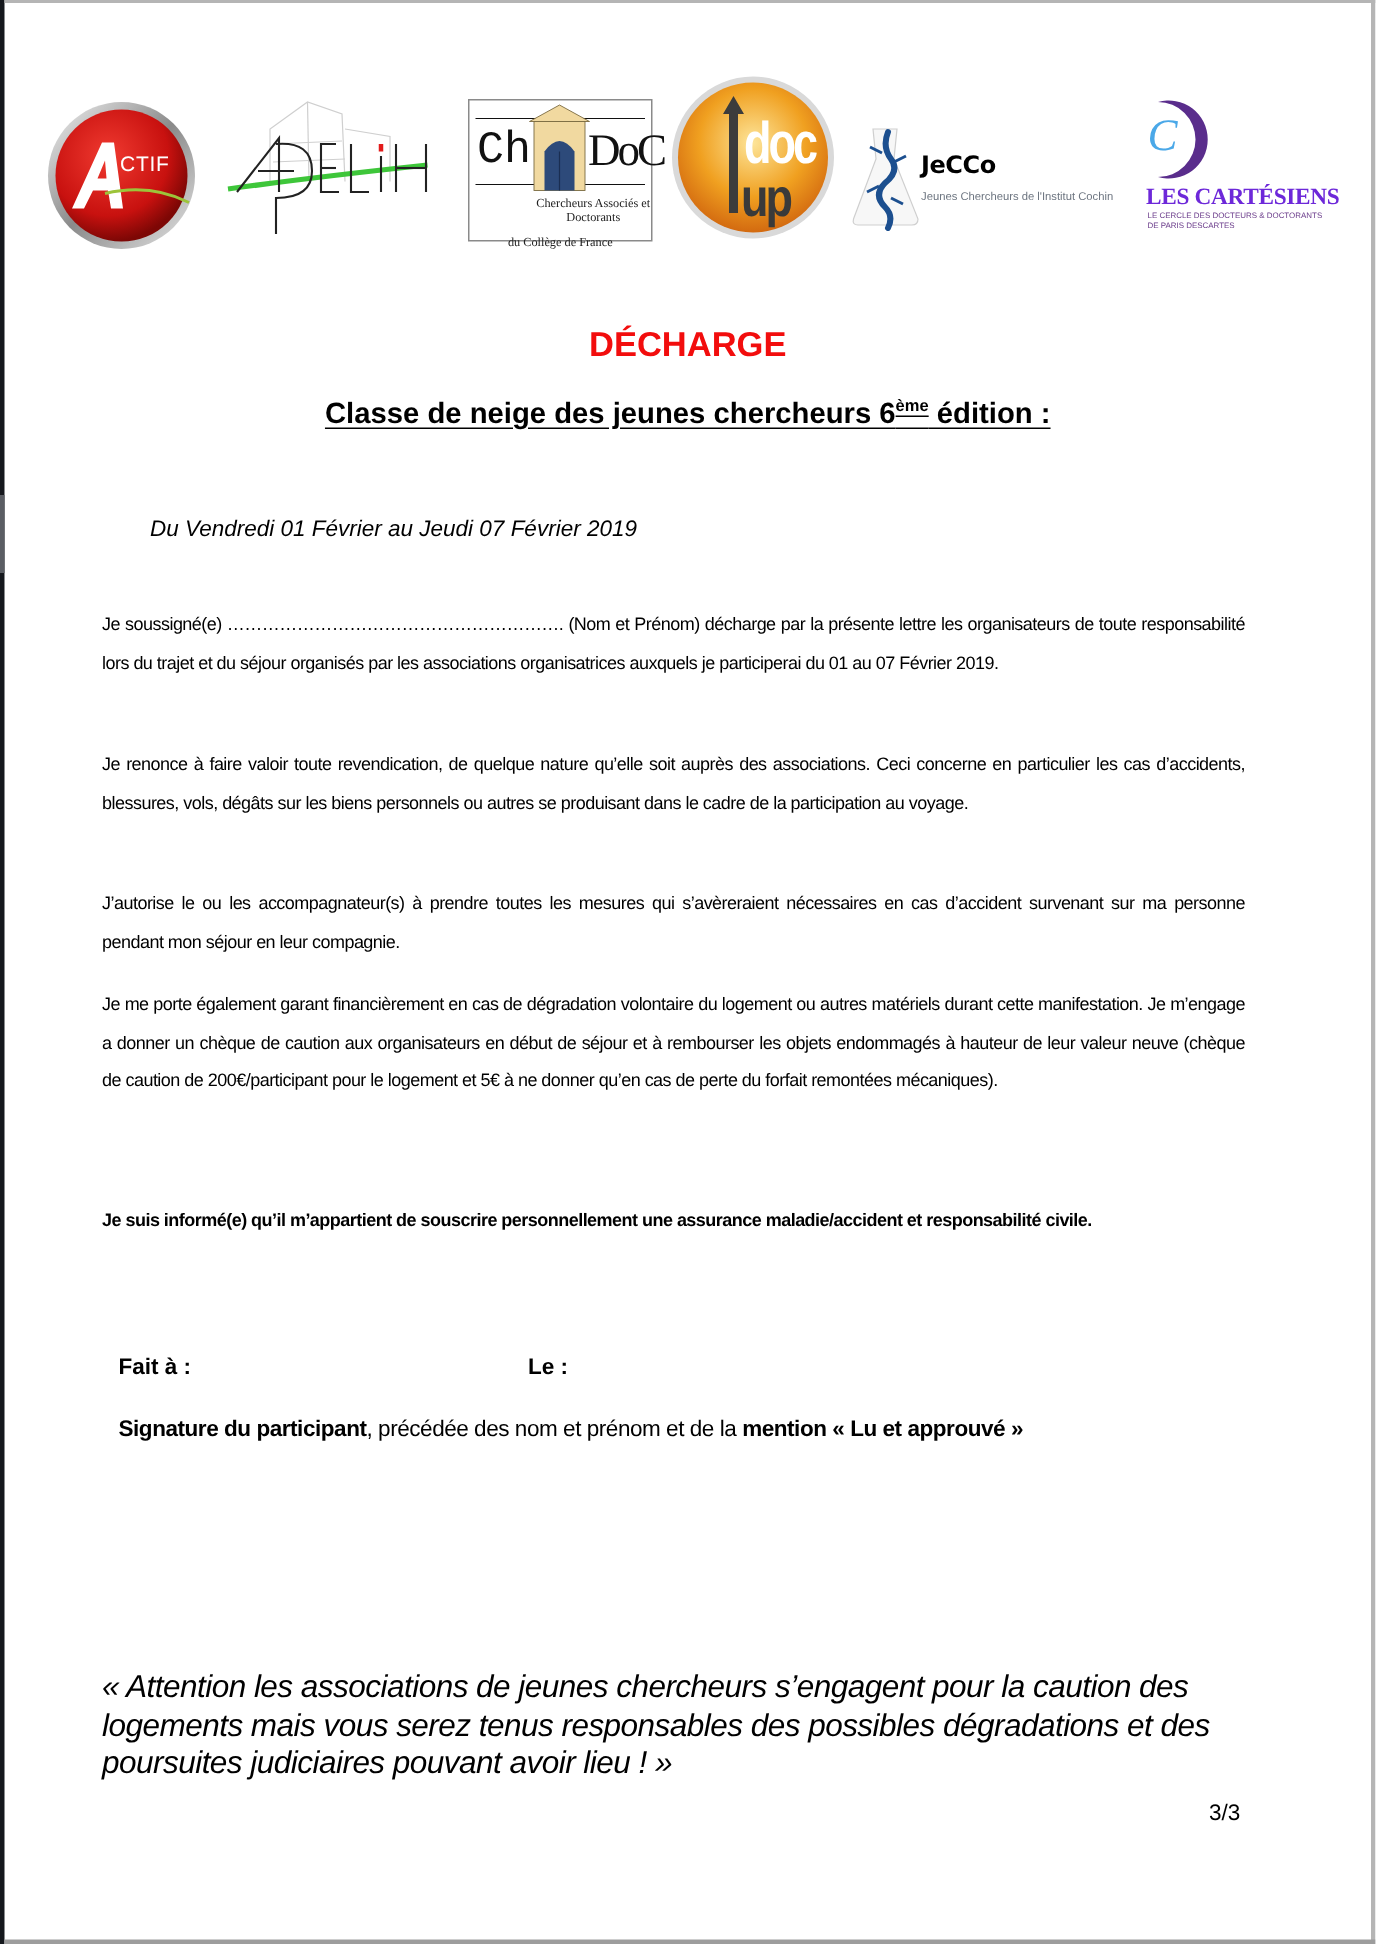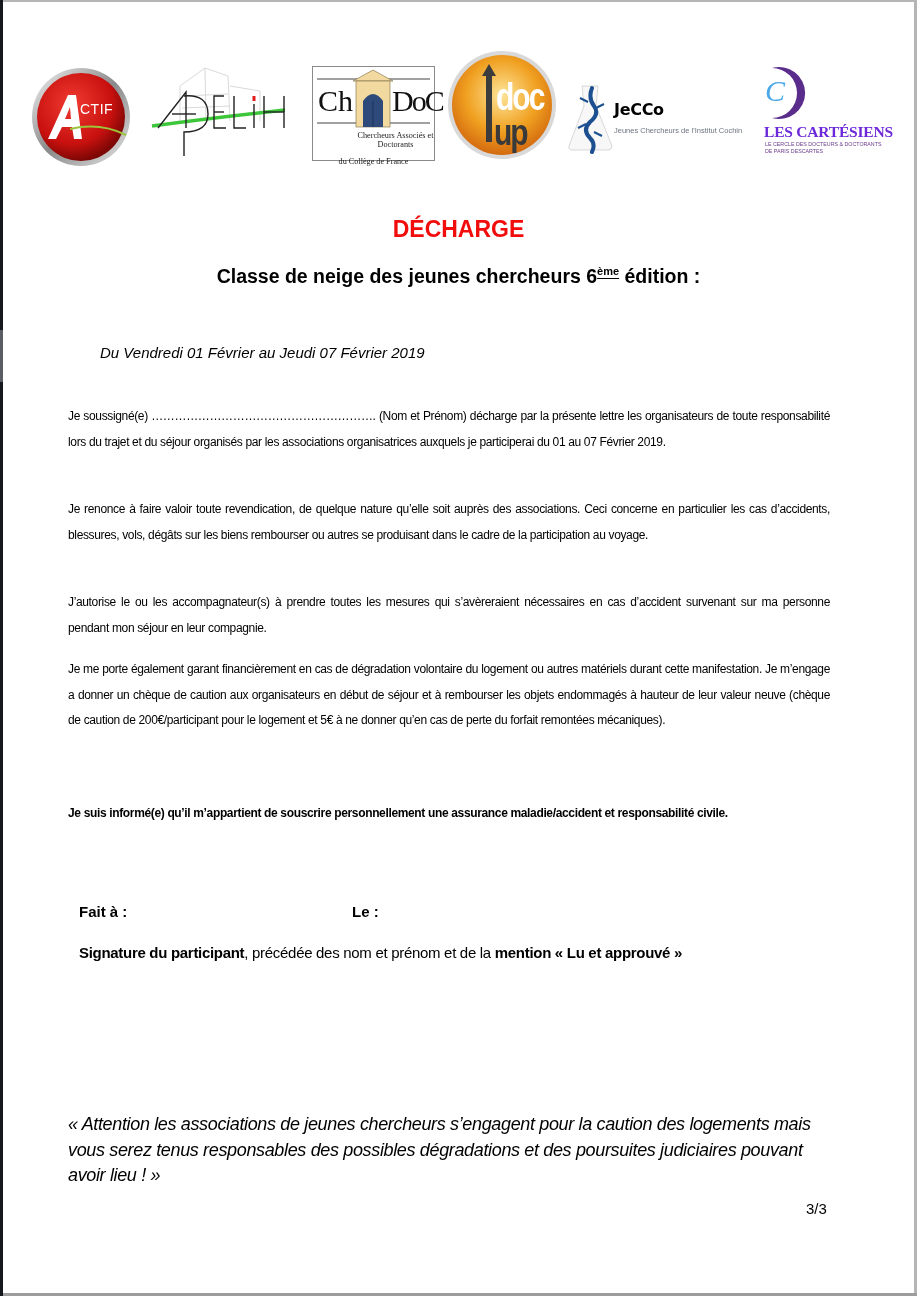--- a/index.html
+++ b/index.html
@@ -35,21 +35,21 @@
   .logo-cartesiens { left: 762px; top: 66px; width: 130px; height: 92px; }
   .cart-title { position: absolute; left: 2px; top: 57px; font-family: "Liberation Serif", serif; font-weight: bold; font-size: 15.5px; color: #6d28d9; white-space: nowrap; letter-spacing: -0.2px; }
   .cart-sub { position: absolute; left: 3px; font-size: 5.3px; color: #6a3b8a; white-space: nowrap; }
 
   .doc-title {
     position: absolute; left: 0; width: 917px; top: 216px; text-align: center;
     font-weight: bold; font-size: 23px; color: #f20d0d;
   }
   .doc-subtitle {
     position: absolute; left: 0; width: 917px; top: 265px; text-align: center;
-    font-weight: bold; font-size: 19.5px; text-underline-offset: 3px;
+    font-weight: bold; font-size: 19.5px; text-decoration: underline; text-underline-offset: 3px;
   }
   .doc-subtitle sup { font-size: 11px; vertical-align: 8px; text-decoration: underline; }
 
   .dates { position: absolute; left: 79px; top: 344px; font-style: italic; font-size: 15px; margin-left: 21px; }
 
   .para {
     position: absolute; left: 68px; width: 762px;
     font-size: 12px; line-height: 25.7px; text-align: justify; letter-spacing: -0.35px;
   }
   .para.bold { font-weight: bold; }
@@ -59,21 +59,21 @@
   .p4 { top: 657px; }
   .p5 { top: 801px; }
 
   .fait { position: absolute; left: 79px; top: 903px; font-weight: bold; font-size: 15px; }
   .le { position: absolute; left: 352px; top: 903px; font-weight: bold; font-size: 15px; }
   .signature { position: absolute; left: 79px; top: 944px; font-size: 15px; letter-spacing: -0.3px; text-align: center; }
   .signature b { font-weight: bold; }
 
   .warning {
     position: absolute; left: 68px; width: 770px; top: 1112px;
-    font-style: italic; font-size: 18px; line-height: 25.5px; letter-spacing: -0.35px;
+    font-style: italic; font-size: 21px; line-height: 25.5px; letter-spacing: -0.35px;
   }
   .page-num { position: absolute; left: 806px; top: 1200px; font-size: 15px; }
 </style>
 </head>
 <body>
 
 <div class="left-bar">
     <div class="mark"></div>
   </div>
 <div class="top-border"></div>
@@ -131,21 +131,21 @@
 
 <div class="logo logo-chadoc">
   <svg width="121" height="66" viewBox="0 0 121 66" style="position:absolute;left:0;top:0;">
     <line x1="4" y1="12" x2="117" y2="12" stroke="#111" stroke-width="0.8"></line>
     <line x1="4" y1="56" x2="117" y2="56" stroke="#111" stroke-width="0.8"></line>
     <path d="M40 14 L60 3 L80 14 Z" fill="#f1d9a0" stroke="#7a6a40" stroke-width="0.6"></path>
     <rect x="43" y="14" width="34" height="46" fill="#f1d9a0" stroke="#7a6a40" stroke-width="0.6"></rect>
     <path d="M50 60 L50 34 Q60 20 70 34 L70 60 Z" fill="#2d4a7a"></path>
     <line x1="60" y1="34" x2="60" y2="60" stroke="#1a2e52" stroke-width="0.8"></line>
   </svg>
-  <span style="position:absolute;left:5px;top:14px;font-family:Liberation Serif, serif;font-size:30px;line-height:40px;color:#111;">Ch</span>
+  <span style="position:absolute;left:5px;top:14px;font-family:Liberation Mono, monospace;font-size:30px;line-height:40px;color:#111;">Ch</span>
   <span style="position:absolute;left:79px;top:14px;font-family:'Liberation Serif',serif;font-size:30px;line-height:40px;color:#111;letter-spacing:-2px;">DoC</span>
   <div class="chadoc-sub" style="top:64px;margin-left:44px;">Chercheurs Associés et Doctorants</div>
   <div class="chadoc-sub" style="top:78px;margin-top:12px;">du Collège de France</div>
 </div>
 
 <div class="logo logo-docup">
   <svg width="110" height="110" viewBox="0 0 110 110">
     <defs>
       <radialGradient id="gDoc" cx="50%" cy="40%" r="60%">
         <stop offset="0%" stop-color="#fde59a"></stop>
@@ -180,21 +180,21 @@
   <span class="cart-sub" style="top:75px;">LE CERCLE DES DOCTEURS &amp; DOCTORANTS</span>
   <span class="cart-sub" style="top:82px;">DE PARIS DESCARTES</span>
 </div>
 
 <div class="doc-title">DÉCHARGE</div>
 <div class="doc-subtitle"><span>Classe de neige des jeunes chercheurs 6</span><sup>ème</sup><span> édition :</span></div>
 
 <div class="dates">Du Vendredi 01 Février au Jeudi 07 Février 2019</div>
 
 <div class="para p1">Je soussigné(e) …………………………………………………. (Nom et Prénom) décharge par la présente lettre les organisateurs de toute responsabilité lors du trajet et du séjour organisés par les associations organisatrices auxquels je participerai du 01 au 07 Février 2019.</div>
-<div class="para p2">Je renonce à faire valoir toute revendication, de quelque nature qu’elle soit auprès des associations. Ceci concerne en particulier les cas d’accidents, blessures, vols, dégâts sur les biens rembourser ou autres se produisant dans le cadre de la participation au voyage.</div>
+<div class="para p2">Je renonce à faire valoir toute revendication, de quelque nature qu’elle soit auprès des associations. Ceci concerne en particulier les cas d’accidents, blessures, vols, dégâts sur les biens personnels ou autres se produisant dans le cadre de la participation au voyage.</div>
 <div class="para p3">J’autorise le ou les accompagnateur(s) à prendre toutes les mesures qui s’avèreraient nécessaires en cas d’accident survenant sur ma personne pendant mon séjour en leur compagnie.</div>
 <div class="para p4">Je me porte également garant financièrement en cas de dégradation volontaire du logement ou autres matériels durant cette manifestation. Je m’engage a donner un chèque de caution aux organisateurs en début de séjour et à rembourser les objets endommagés à hauteur de leur valeur neuve (chèque de caution de 200€/participant pour le logement et 5€ à ne donner qu’en cas de perte du forfait remontées mécaniques).</div>
 <div class="para p5 bold">Je suis informé(e) qu’il m’appartient de souscrire personnellement une assurance maladie/accident et responsabilité civile.</div>
 
 <div class="fait">Fait à :</div>
 <div class="le">Le :</div>
 
 <div class="signature"><b>Signature du participant</b><span>, précédée des nom et prénom et de la </span><b>mention « Lu et approuvé »</b></div>
 
 <div class="warning">« Attention les associations de jeunes chercheurs s’engagent pour la caution des logements mais vous serez tenus responsables des possibles dégradations et des poursuites judiciaires pouvant avoir lieu ! »</div>

